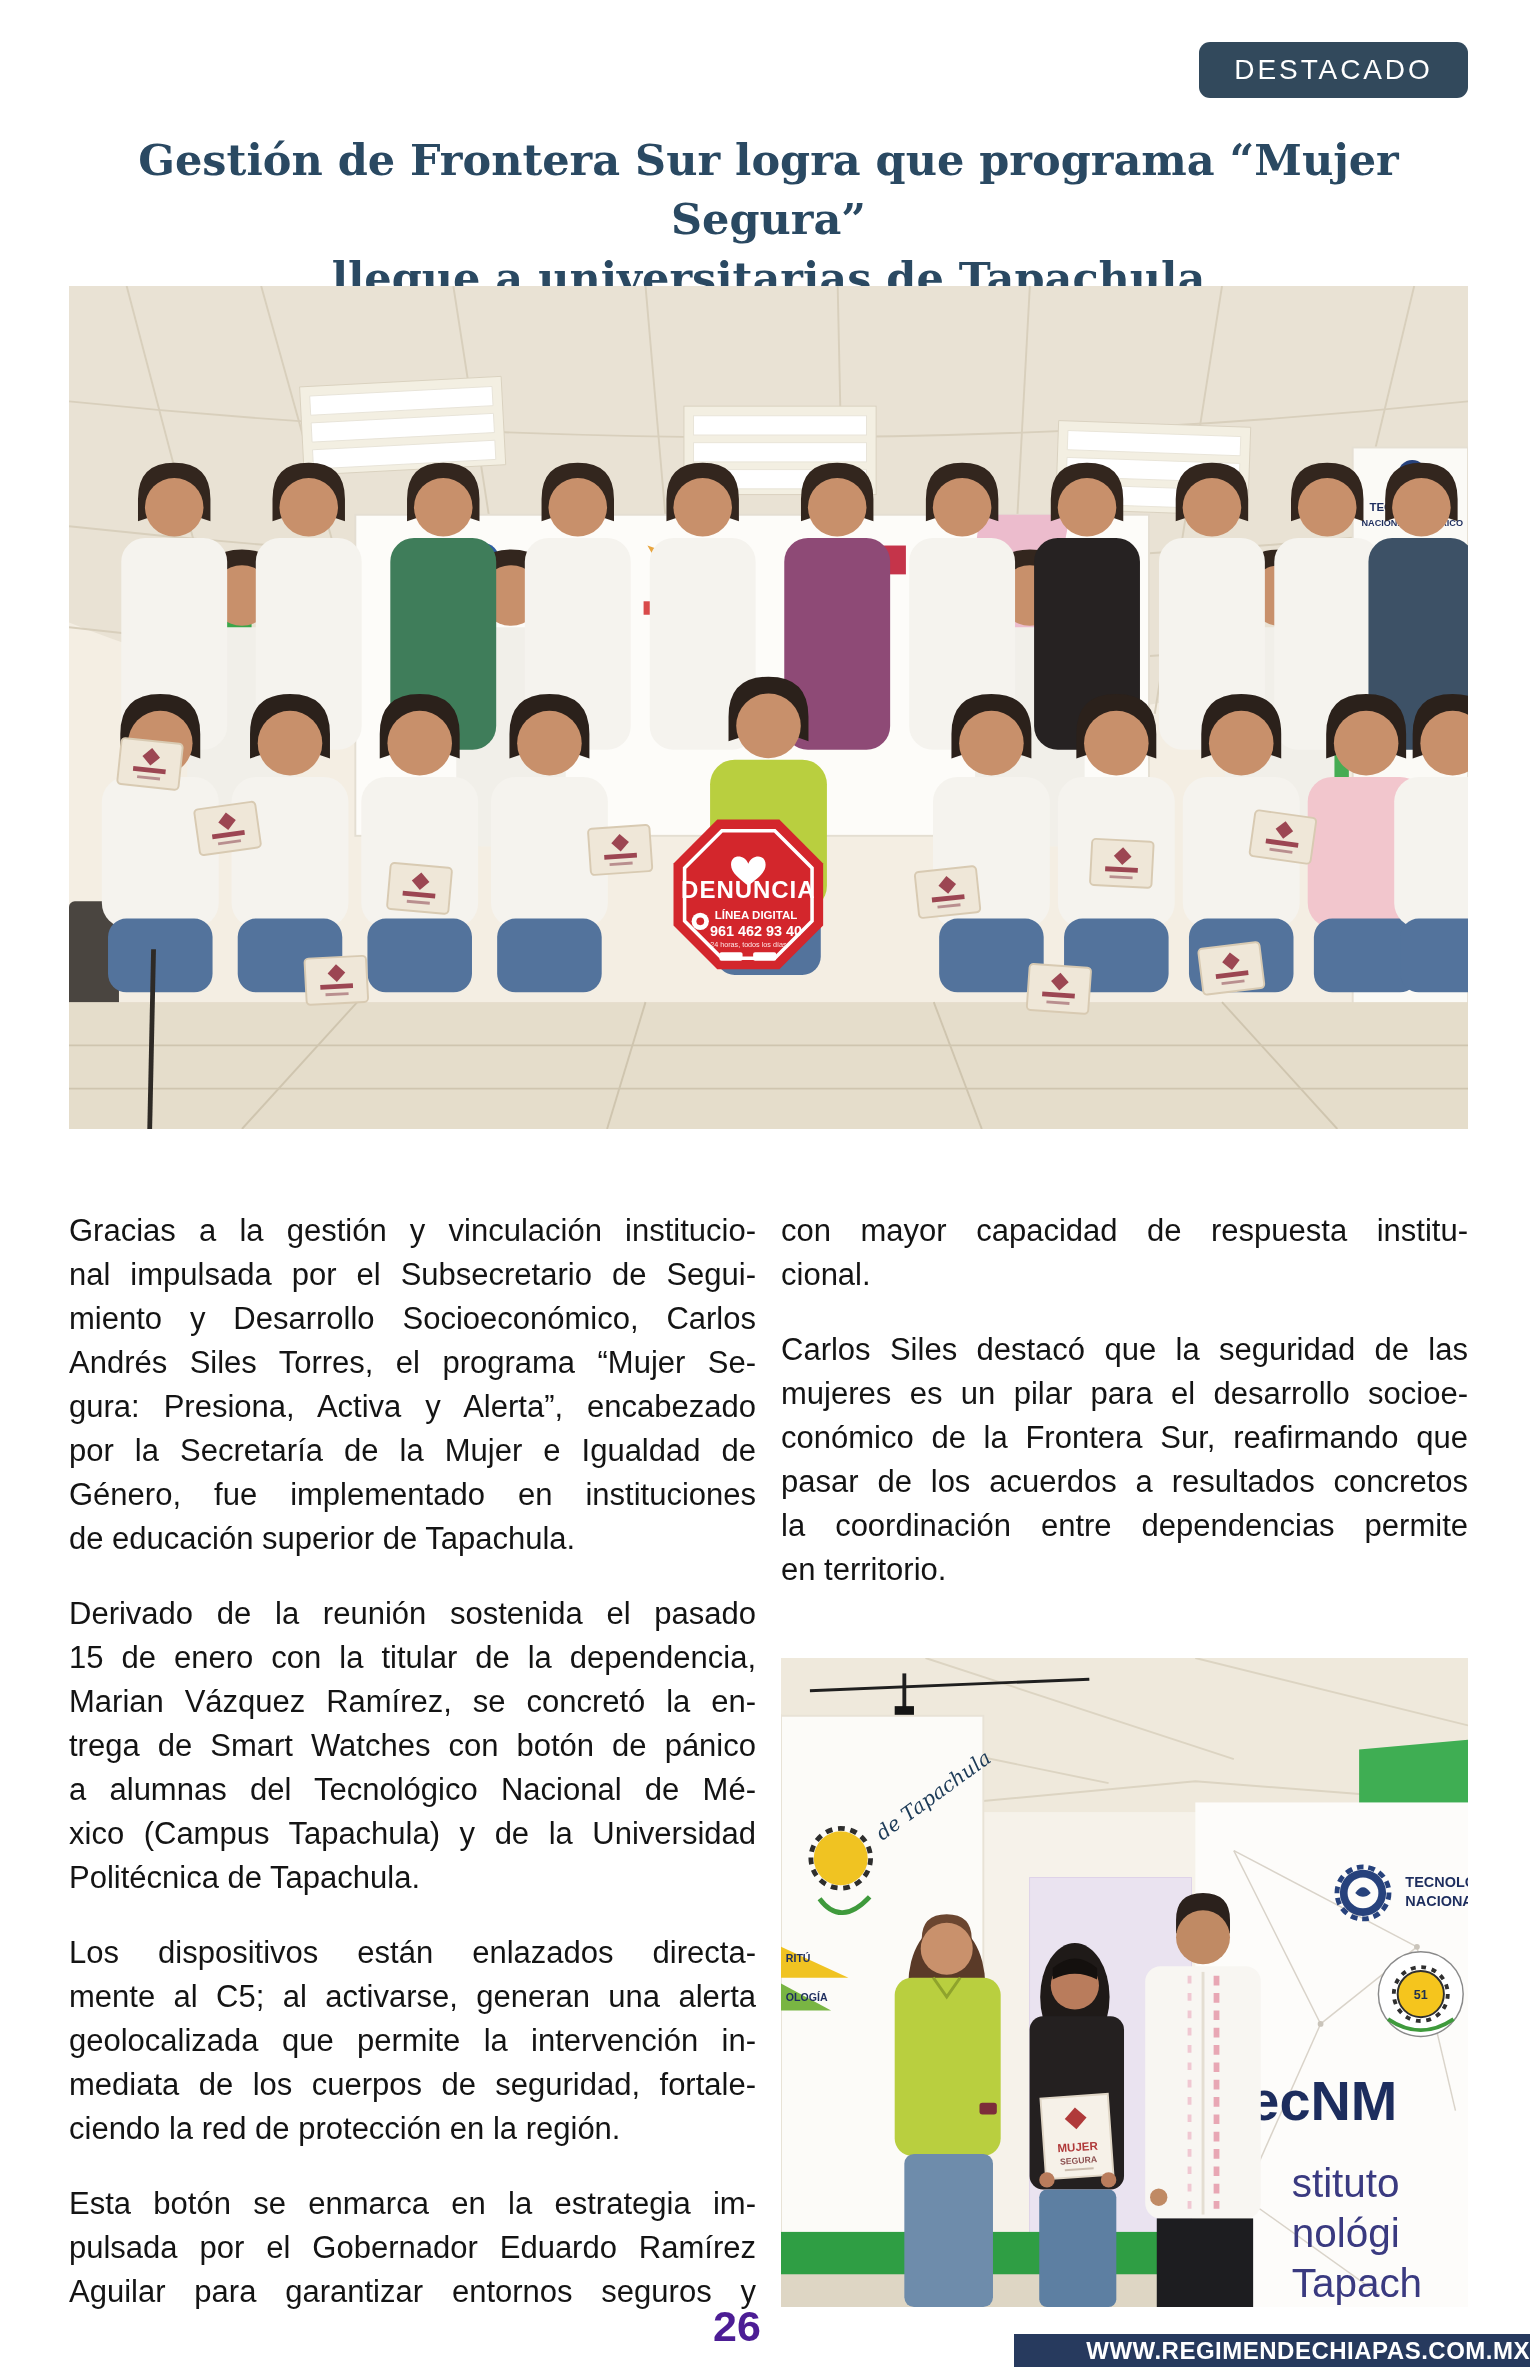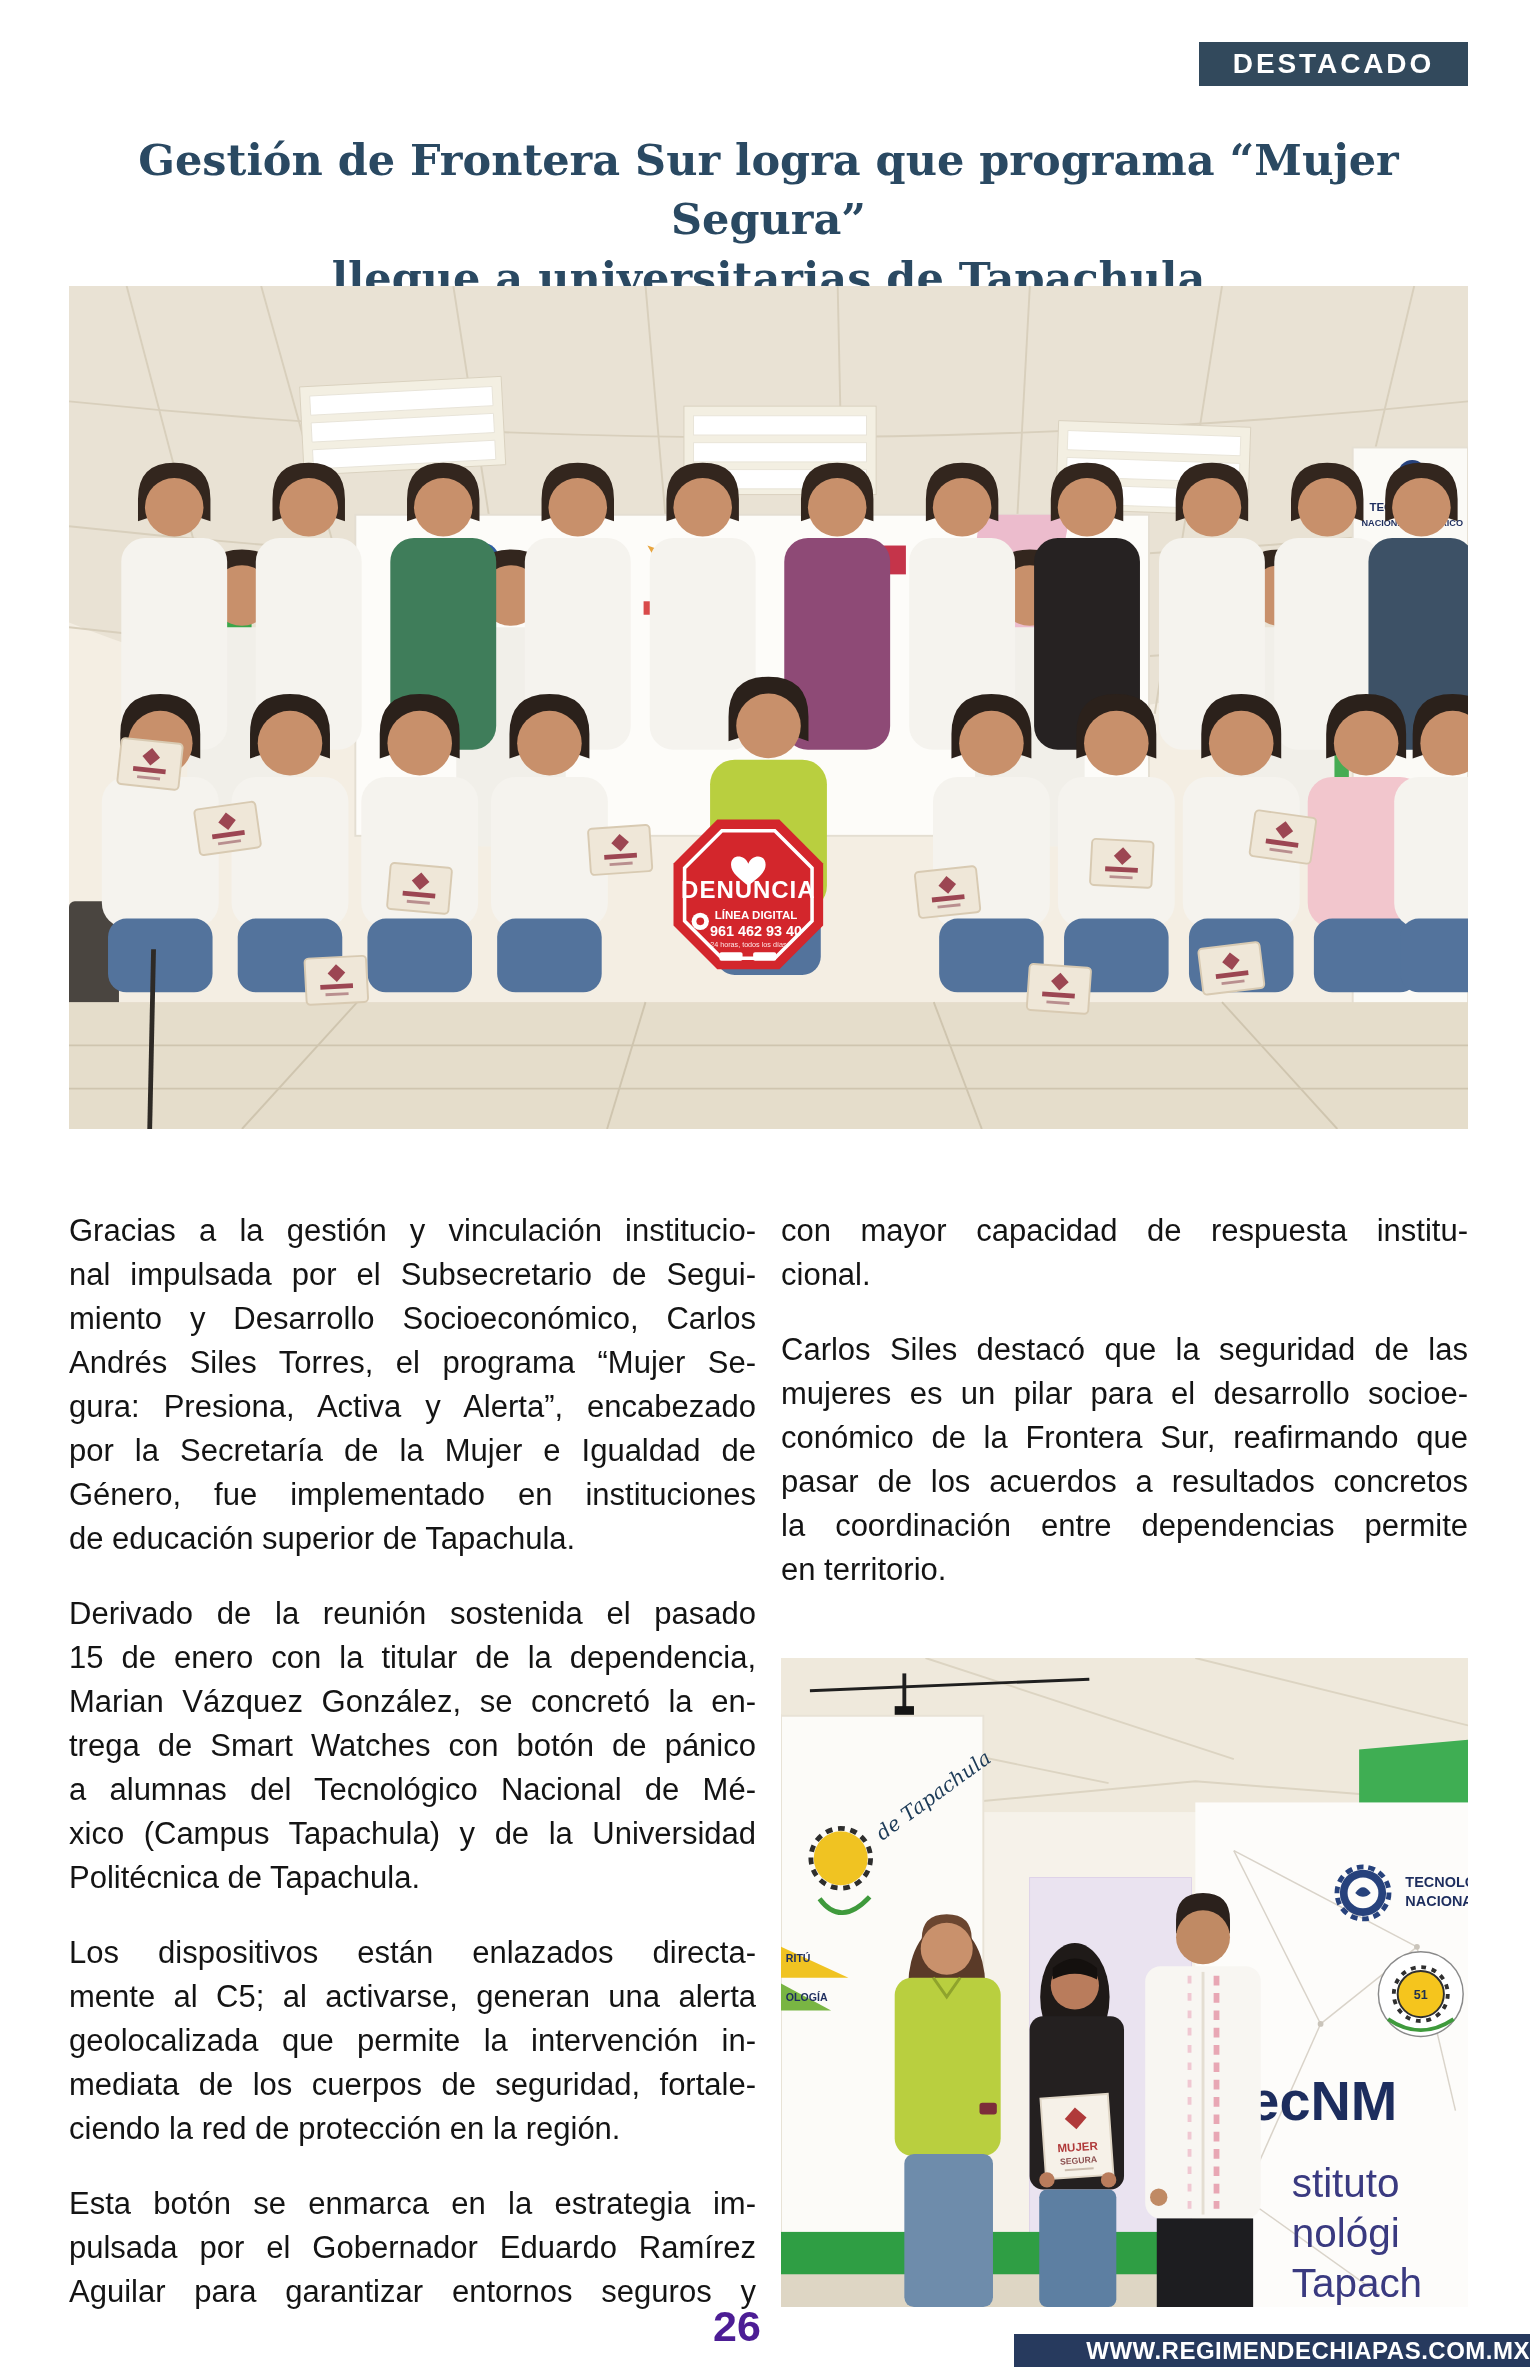--- a/index.html
+++ b/index.html
@@ -1,20 +1,20 @@
 <!DOCTYPE html>
 <html><head>
 <meta charset="utf-8">
 <style>
   html,body{margin:0;padding:0;background:#fff;}
   .page{position:relative;width:1537px;height:2376px;background:#ffffff;
         font-family:"Liberation Sans",sans-serif;overflow:hidden;}
-  .badge{position:absolute;left:1199px;top:42px;width:269px;height:44px;
+  .badge{position:absolute;left:1199px;top:42px;width:269px;height:56px;
          background:#32495c;color:#fff;display:flex;align-items:center;justify-content:center;
-         font-weight:bold;font-size:28px;letter-spacing:2.9px;}
+         font-weight:normal;font-size:28px;letter-spacing:2.9px;border-radius:11px;}
   .headline{position:absolute;left:69px;top:131px;width:1399px;text-align:center;
             font-family:"DejaVu Serif",serif;font-weight:bold;color:#2a4962;
             font-size:43px;line-height:59px;}
   .photo{position:absolute;overflow:hidden;background:#efe9dd;}
   .photo svg{display:block;width:100%;height:100%;}
   #photo1{left:69px;top:286px;width:1399px;height:843px;}
   #photo2{left:781px;top:1658px;width:687px;height:649px;}
   .col{position:absolute;top:1209px;width:687px;color:#141414;
        font-size:31px;line-height:44px;}
   #col1{left:69px;} #col2{left:781px;}
@@ -242,21 +242,21 @@
         <div class="tline">miento y Desarrollo Socioeconómico, Carlos</div>
         <div class="tline">Andrés Siles Torres, el programa “Mujer Se-</div>
         <div class="tline">gura: Presiona, Activa y Alerta”, encabezado</div>
         <div class="tline">por la Secretaría de la Mujer e Igualdad de</div>
         <div class="tline">Género, fue implementado en instituciones</div>
         <div class="tline last">de educación superior de Tapachula.</div>
       </div>
     <div class="para">
         <div class="tline">Derivado de la reunión sostenida el pasado</div>
         <div class="tline">15 de enero con la titular de la dependencia,</div>
-        <div class="tline">Marian Vázquez González, se concretó la en-</div>
+        <div class="tline">Marian Vázquez Ramírez, se concretó la en-</div>
         <div class="tline">trega de Smart Watches con botón de pánico</div>
         <div class="tline">a alumnas del Tecnológico Nacional de Mé-</div>
         <div class="tline">xico (Campus Tapachula) y de la Universidad</div>
         <div class="tline last">Politécnica de Tapachula.</div>
       </div>
     <div class="para">
         <div class="tline">Los dispositivos están enlazados directa-</div>
         <div class="tline">mente al C5; al activarse, generan una alerta</div>
         <div class="tline">geolocalizada que permite la intervención in-</div>
         <div class="tline">mediata de los cuerpos de seguridad, fortale-</div>

